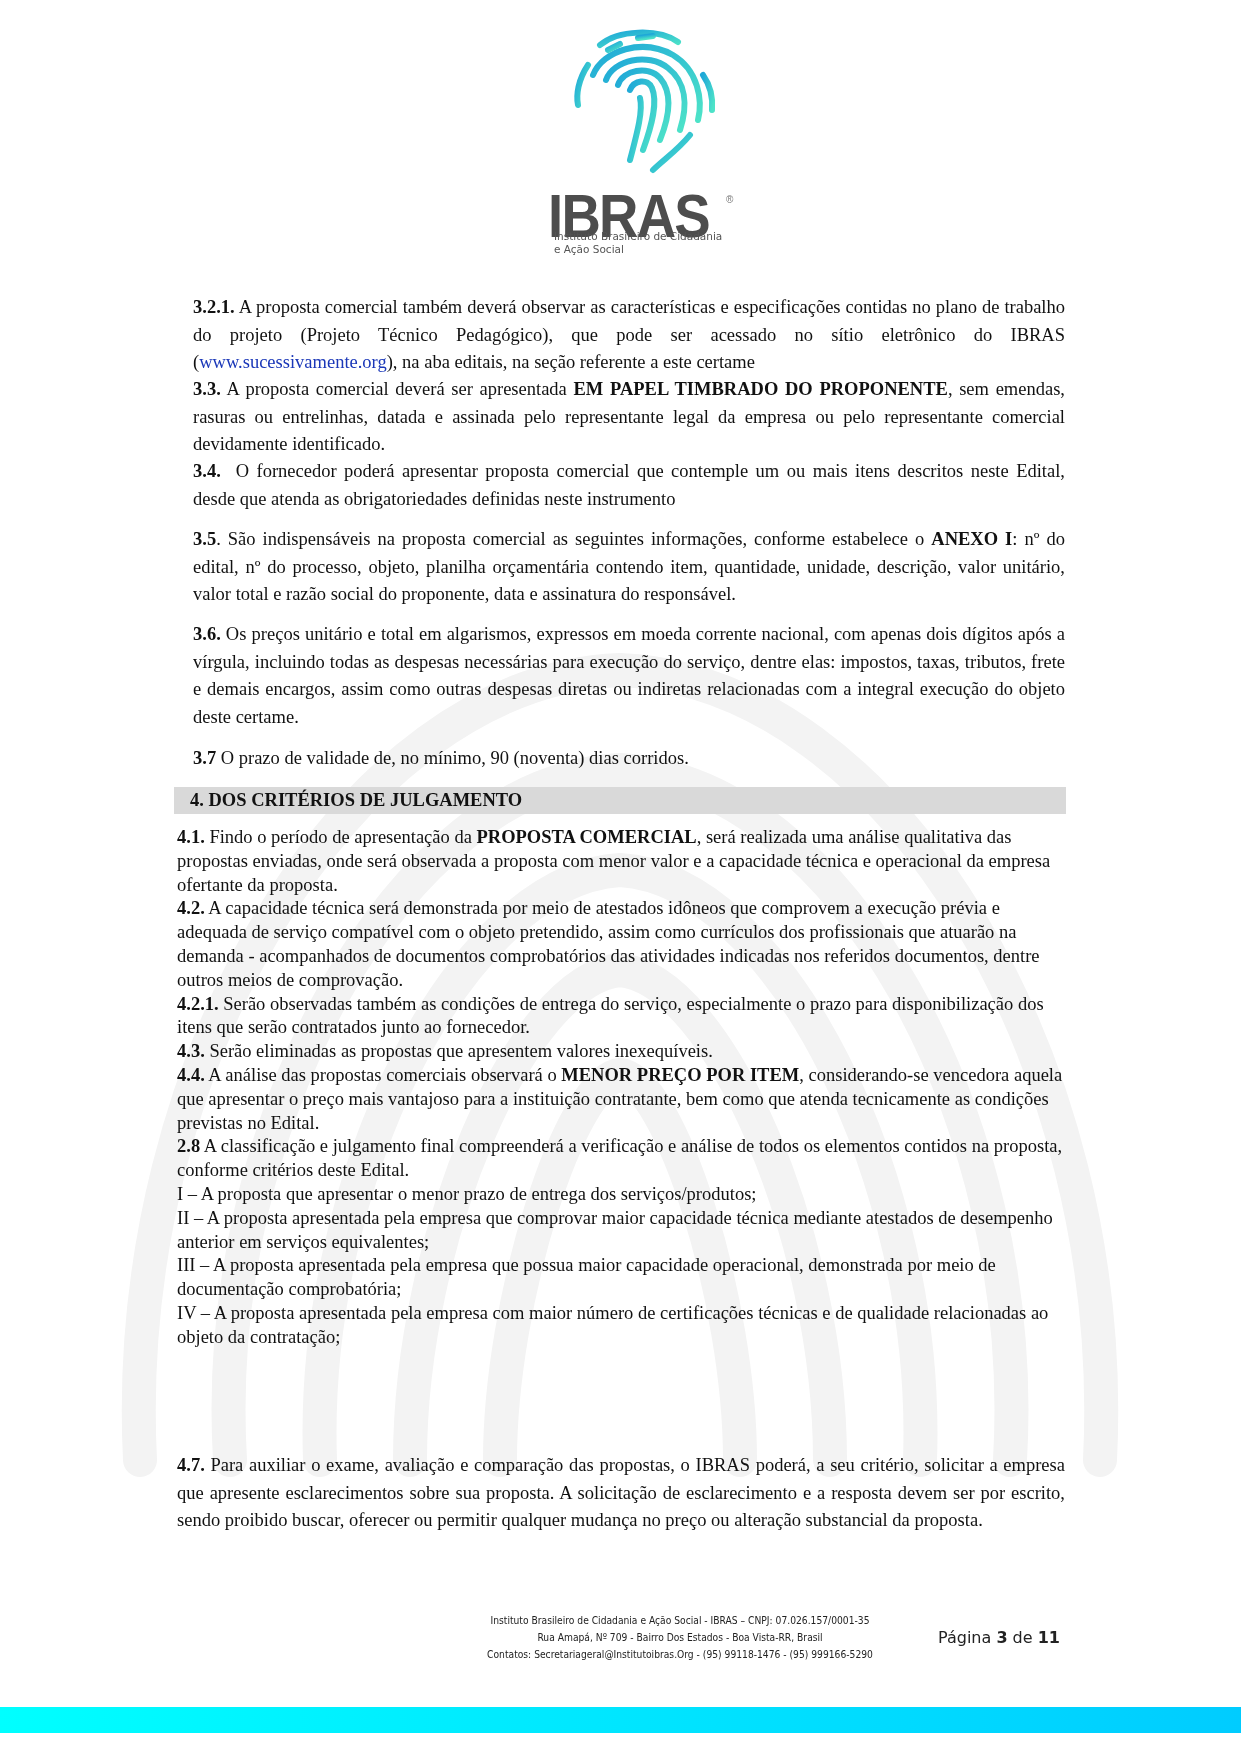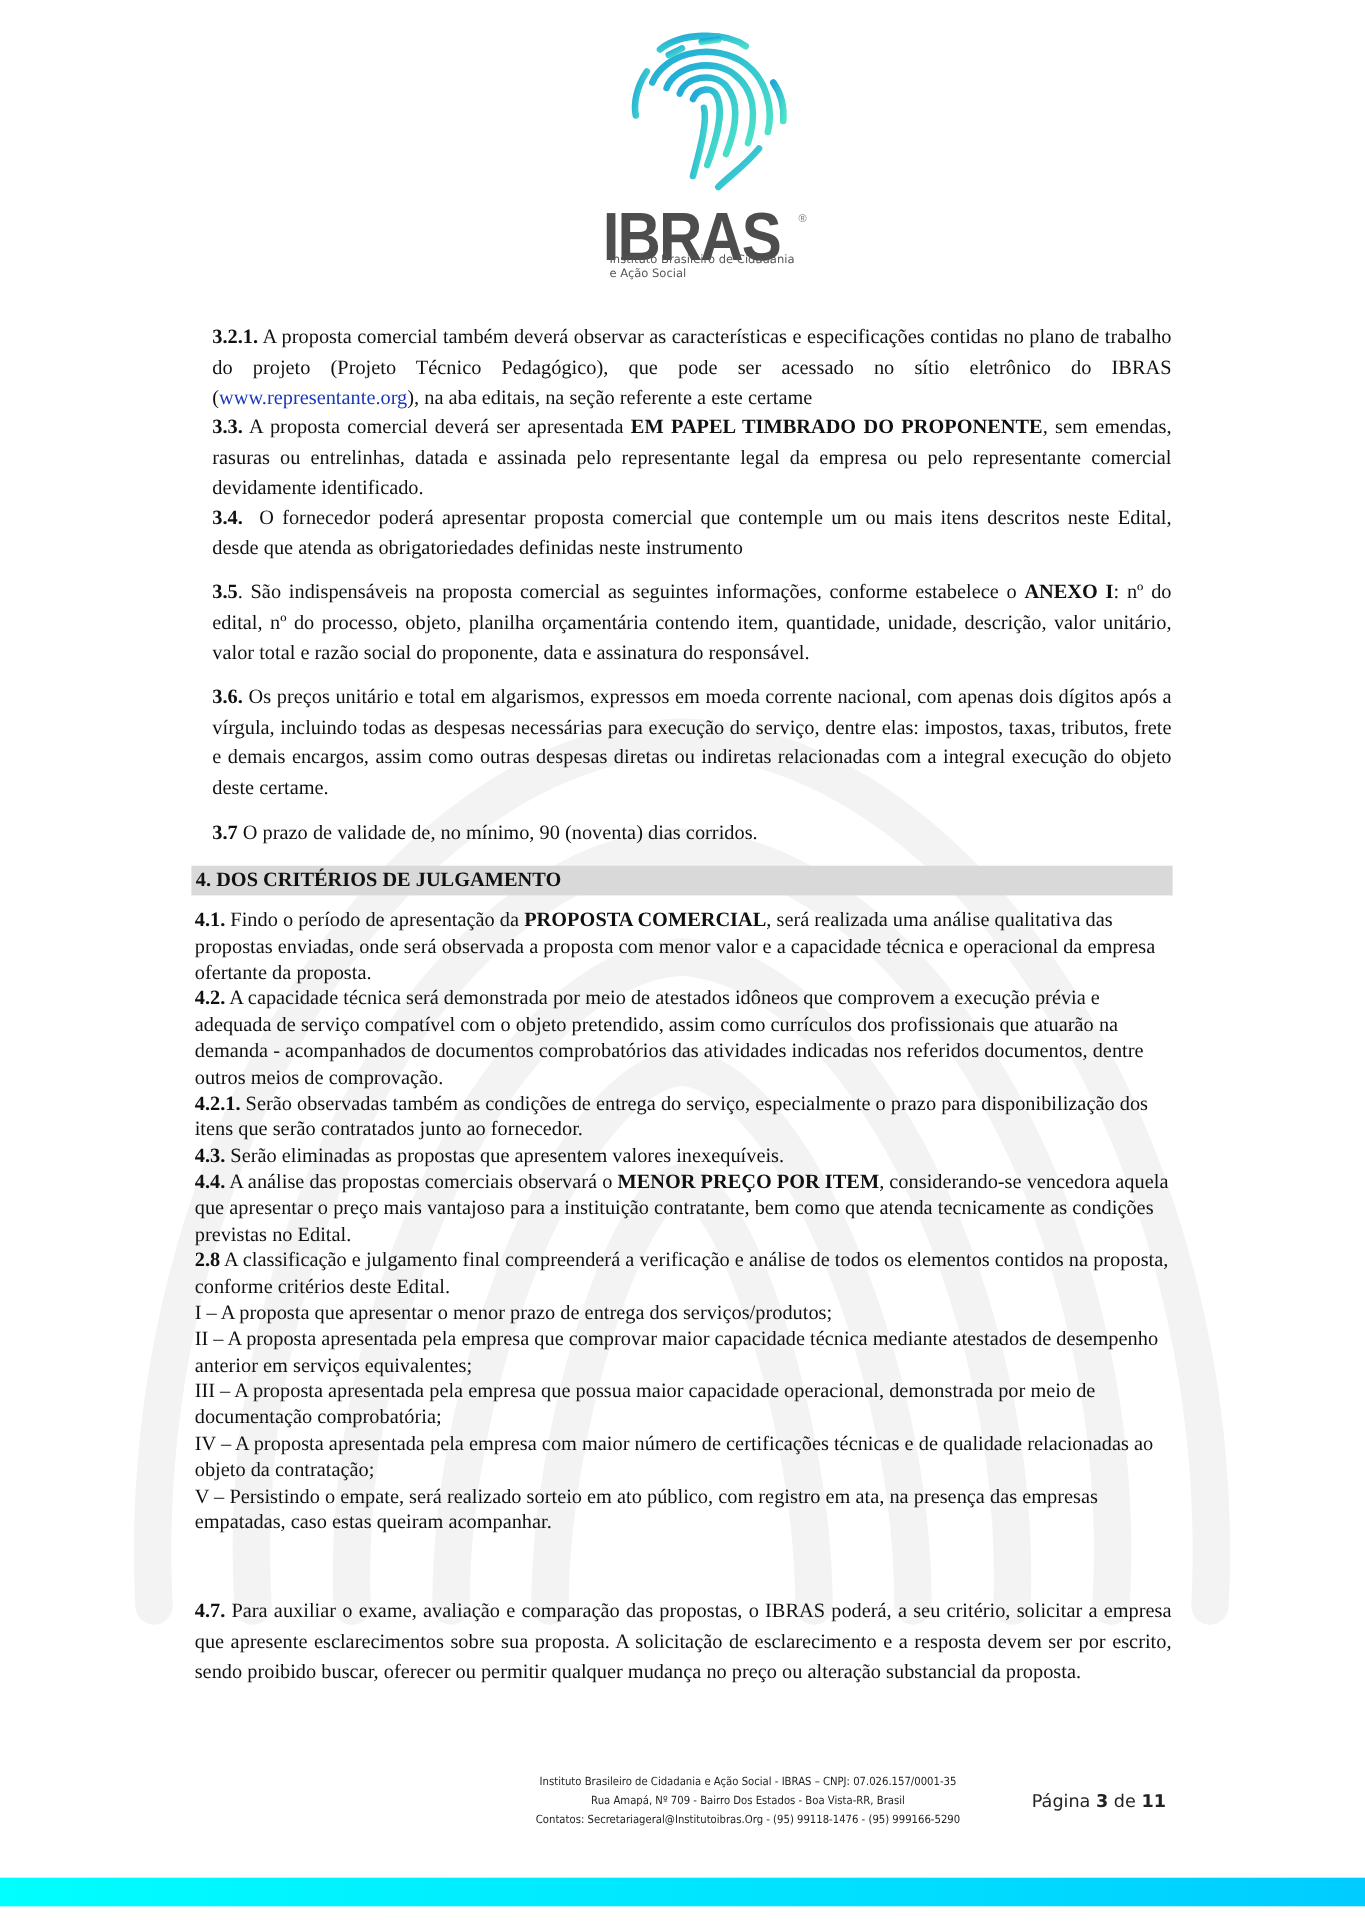--- a/index.html
+++ b/index.html
@@ -12,21 +12,21 @@
   .logo-reg { position:absolute; left:178px; top:174px; font-size:10px; color:#777; font-family:"Liberation Sans", sans-serif; }
   .logo-sub { position:absolute; left:6px; top:210px; width:170px; font-family:"DejaVu Sans", sans-serif;
               font-size:10.5px; color:#555; text-align:left; line-height:13px; }
   .content { position:absolute; z-index:2; left:0; top:0; width:1241px; }
   .p { position:absolute; font-size:18.5px; line-height:27.5px; text-align:justify; }
   .j { left:193px; width:872px; }
   .l { left:177px; width:888px; text-align:left; line-height:23.8px; }
   .b { font-weight:bold; }
   .link { color:#1a37b8; }
   .section-bar { position:absolute; left:174px; top:787px; width:892px; height:27px; background:#d9d9d9;
-                 font-weight:bold; font-size:18.5px; line-height:27px; padding-left:4px; box-sizing:border-box; }
+                 font-weight:bold; font-size:18.5px; line-height:27px; padding-left:16px; box-sizing:border-box; }
   .footer { position:absolute; left:440px; top:1612px; width:480px; text-align:center;
             font-family:"DejaVu Sans", sans-serif; font-size:10.2px; line-height:17px; color:#222; transform:scaleX(0.9); transform-origin:center; }
   .pagenum { position:absolute; left:938px; top:1628px; font-family:"DejaVu Sans", sans-serif; font-size:16px; color:#222; }
   .bottom-bar { position:absolute; left:0; top:1707px; width:1241px; height:26px;
                 background:linear-gradient(90deg,#00ffff 0%,#00e6ff 50%,#00ccff 100%); }
 </style>
 </head>
 <body>
 
 <svg class="watermark" viewBox="0 0 1041 920">
@@ -65,21 +65,21 @@
   <div class="logo-reg">®</div>
   <div class="logo-sub">
     <div>Instituto Brasileiro de Cidadania</div>
     <div>e Ação Social</div>
   </div>
 </div>
 
 <div class="content">
 
   <div class="p j" style="top:294px">
-    <span class="b">3.2.1.</span><span> A proposta comercial também deverá observar as características e especificações contidas no plano de trabalho do projeto (Projeto Técnico Pedagógico), que pode ser acessado no sítio eletrônico do IBRAS (</span><span class="link">www.representante.org</span><span>), na aba editais, na seção referente a este certame</span>
+    <span class="b">3.2.1.</span><span> A proposta comercial também deverá observar as características e especificações contidas no plano de trabalho do projeto (Projeto Técnico Pedagógico), que pode ser acessado no sítio eletrônico do IBRAS (</span><span class="link">www.sucessivamente.org</span><span>), na aba editais, na seção referente a este certame</span>
   </div>
 
   <div class="p j" style="top:376px">
     <span class="b">3.3.</span><span> A proposta comercial deverá ser apresentada </span><span class="b">EM PAPEL TIMBRADO DO PROPONENTE</span><span>, sem emendas, rasuras ou entrelinhas, datada e assinada pelo representante legal da empresa ou pelo representante comercial devidamente identificado.</span>
   </div>
 
   <div class="p j" style="top:458px">
     <span class="b">3.4.</span><span style="white-space:pre-wrap">  O fornecedor poderá apresentar proposta comercial que contemple um ou mais itens descritos neste Edital, desde que atenda as obrigatoriedades definidas neste instrumento</span>
   </div>
 
@@ -101,21 +101,20 @@
     <div><span class="b">4.1.</span><span> Findo o período de apresentação da </span><span class="b">PROPOSTA COMERCIAL</span><span>, será realizada uma análise qualitativa das propostas enviadas, onde será observada a proposta com menor valor e a capacidade técnica e operacional da empresa ofertante da proposta.</span></div>
     <div><span class="b">4.2.</span><span> A capacidade técnica será demonstrada por meio de atestados idôneos que comprovem a execução prévia e adequada de serviço compatível com o objeto pretendido, assim como currículos dos profissionais que atuarão na demanda - acompanhados de documentos comprobatórios das atividades indicadas nos referidos documentos, dentre outros meios de comprovação.</span></div>
     <div><span class="b">4.2.1.</span><span> Serão observadas também as condições de entrega do serviço, especialmente o prazo para disponibilização dos itens que serão contratados junto ao fornecedor.</span></div>
     <div><span class="b">4.3.</span><span> Serão eliminadas as propostas que apresentem valores inexequíveis.</span></div>
     <div><span class="b">4.4.</span><span> A análise das propostas comerciais observará o </span><span class="b">MENOR PREÇO POR ITEM</span><span>, considerando-se vencedora aquela que apresentar o preço mais vantajoso para a instituição contratante, bem como que atenda tecnicamente as condições previstas no Edital.</span></div>
     <div><span class="b">2.8</span><span> A classificação e julgamento final compreenderá a verificação e análise de todos os elementos contidos na proposta, conforme critérios deste Edital.</span></div>
     <div>I – A proposta que apresentar o menor prazo de entrega dos serviços/produtos;</div>
     <div>II – A proposta apresentada pela empresa que comprovar maior capacidade técnica mediante atestados de desempenho anterior em serviços equivalentes;</div>
     <div>III – A proposta apresentada pela empresa que possua maior capacidade operacional, demonstrada por meio de documentação comprobatória;</div>
     <div>IV – A proposta apresentada pela empresa com maior número de certificações técnicas e de qualidade relacionadas ao objeto da contratação;</div>
-    <div>V – Persistindo o empate, será realizado sorteio em ato público, com registro em ata, na presença das empresas empatadas, caso estas queiram acompanhar.</div>
   </div>
 
   <div class="p l" style="top:1452px; line-height:27.5px; text-align:justify">
     <span class="b">4.7.</span><span> Para auxiliar o exame, avaliação e comparação das propostas, o IBRAS poderá, a seu critério, solicitar a empresa que apresente esclarecimentos sobre sua proposta. A solicitação de esclarecimento e a resposta devem ser por escrito, sendo proibido buscar, oferecer ou permitir qualquer mudança no preço ou alteração substancial da proposta.</span>
   </div>
 </div>
 
 <div class="footer">
   <div>Instituto Brasileiro de Cidadania e Ação Social - IBRAS – CNPJ: 07.026.157/0001-35</div>
   <div>Rua Amapá, Nº 709 - Bairro Dos Estados - Boa  Vista-RR, Brasil</div>

